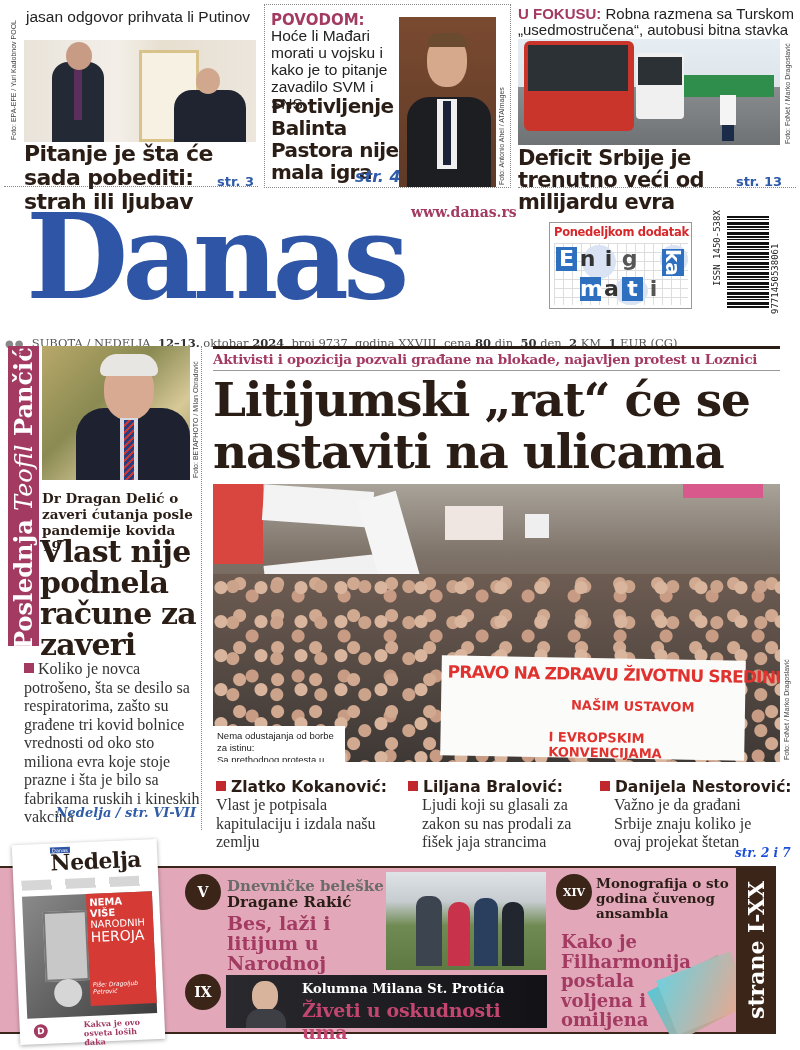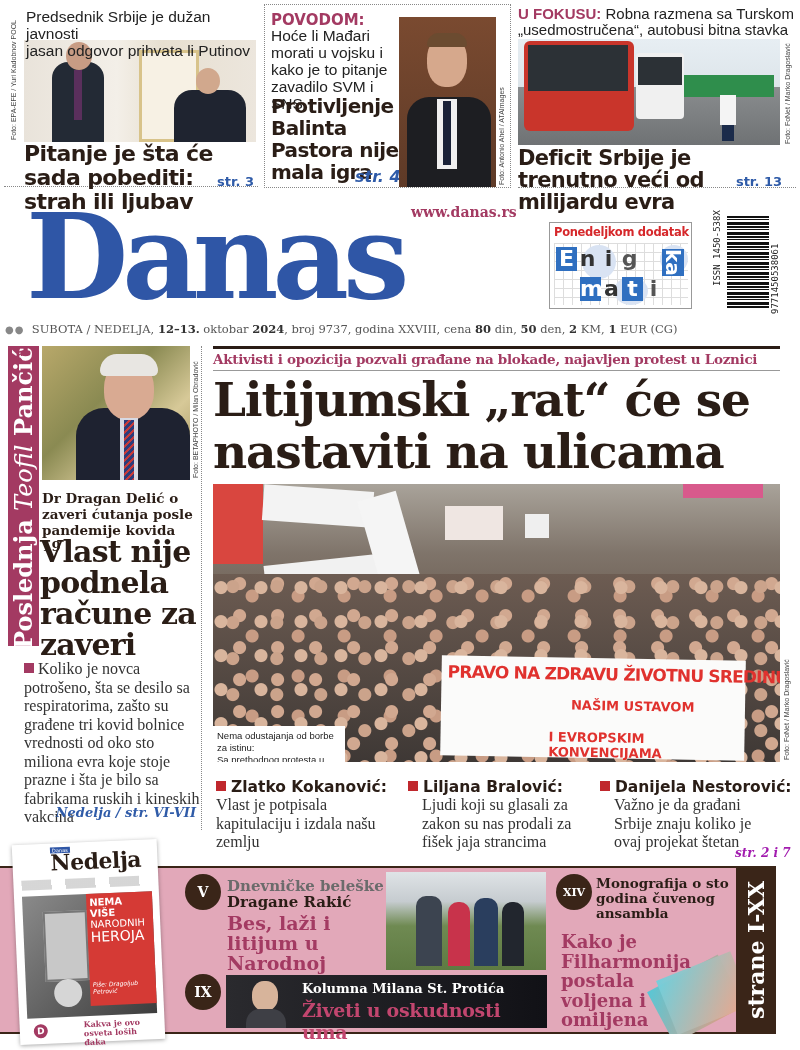--- a/index.html
+++ b/index.html
@@ -55,21 +55,20 @@
   <div class="abs photo" style="left:20px;top:36px;width:232px;height:102px;background:linear-gradient(90deg,#e9e3da 0%,#f3efe8 40%,#e7dfd0 60%,#ece6dd 100%);">
     <div class="abs" style="left:115px;top:10px;width:60px;height:92px;background:#f7f1e4;border:3px solid #d8c38a;"></div>
     <div class="abs" style="left:28px;top:22px;width:52px;height:80px;background:#232a35;border-radius:16px 16px 0 0;"></div>
     <div class="abs" style="left:42px;top:2px;width:26px;height:28px;background:#c89c84;border-radius:50%;"></div>
     <div class="abs" style="left:50px;top:30px;width:8px;height:50px;background:#5a2f5c;"></div>
     <div class="abs" style="left:150px;top:50px;width:72px;height:52px;background:#1f2430;border-radius:18px 18px 0 0;"></div>
     <div class="abs" style="left:172px;top:28px;width:24px;height:26px;background:#d1a88d;border-radius:50%;"></div>
   </div>
   <div class="credit" style="left:6px;top:40px;height:96px;">Foto: EPA-EFE / Yuri Kadobnov POOL</div>
   <div class="abs t1-sub" style="left:22px;top:4px;width:232px;">
-    <div>Predsednik Srbije je dužan javnosti</div>
     <div>jasan odgovor prihvata li Putinov</div>
   </div>
   <div class="abs t-head" style="left:20px;top:138px;width:236px;">Pitanje je šta će sada pobediti: strah ili ljubav</div>
   <div class="abs page" style="right:4px;top:170px;font-size:13px;">str. 3</div>
 </div>
 
 <div class="abs" style="left:264px;top:4px;width:247px;height:184px;border:1px dotted #888;">
   <div class="abs" style="left:6px;top:6px;font-family:'DejaVu Sans',sans-serif;font-weight:bold;font-size:15px;color:#a33a62;">POVODOM:</div>
   <div class="abs t1-sub" style="left:6px;top:22px;width:128px;font-size:15.5px;line-height:17px;">Hoće li Mađari morati u vojsku i kako je to pitanje zavadilo SVM i SNS</div>
   <div class="abs t-head" style="left:6px;top:90px;width:130px;font-size:20px;line-height:22px;">Protivljenje Balinta Pastora nije mala igra</div>
@@ -121,21 +120,21 @@
     <div class="abs" style="left:108px;top:6px;writing-mode:vertical-rl;font-family:'DejaVu Sans',sans-serif;font-weight:bold;font-size:20px;color:#fff;background:#2f6fc0;line-height:22px;">ka</div>
   </div>
 </div>
 
 <div class="abs" style="left:710px;top:210px;width:70px;height:104px;">
   <div class="abs" style="left:2px;top:0;writing-mode:vertical-rl;transform:rotate(180deg);font-family:'DejaVu Sans Mono',monospace;font-size:9px;color:#222;height:90px;text-align:right;">ISSN 1450-538X</div>
   <div class="abs" style="left:17px;top:6px;width:42px;height:92px;background:repeating-linear-gradient(180deg,#111 0 2px,#fff 2px 3px,#111 3px 4px,#fff 4px 6px,#111 6px 9px,#fff 9px 10px);"></div>
   <div class="abs" style="left:60px;top:0;writing-mode:vertical-rl;transform:rotate(180deg);font-family:'DejaVu Sans Mono',monospace;font-size:9px;color:#222;height:104px;">9771450538061</div>
 </div>
 
-<div class="abs dateline" style="left:5px;top:322px;width:790px;">
+<div class="abs dateline" style="left:5px;top:336px;width:790px;">
   <span style="color:#888;letter-spacing:1px;font-size:10px;">●●</span>&nbsp;
   <span>SUBOTA / NEDELJA,</span> <b>12–13.</b> <span>oktobar</span> <b>2024</b><span>, broj 9737, godina XXVIII, cena</span> <b>80</b> <span>din,</span> <b>50</b> <span>den,</span> <b>2</b> <span>KM,</span> <b>1</b> <span>EUR (CG)</span>
 </div>
 
 <div class="abs side-bar" style="left:8px;top:346px;width:31px;height:300px;">
   <div class="abs side-label" style="left:0;top:8px;width:31px;height:288px;display:flex;align-items:center;justify-content:center;">
     <span>Poslednja</span>&nbsp;<i>Teofil</i>&nbsp;<span>Pančić</span>
   </div>
 </div>
 <div class="abs" style="left:14px;top:350px;color:#a33a62;font-size:11px;font-weight:bold;writing-mode:vertical-rl;">«‹</div>
@@ -192,21 +191,21 @@
   <div class="quote-text" style="width:160px;">Vlast je potpisala kapitulaciju i izdala našu zemlju</div>
 </div>
 <div class="abs" style="left:408px;top:778px;width:180px;">
   <div class="quote-name"><span class="sq-red"></span><span>Liljana Bralović:</span></div>
   <div class="quote-text" style="margin-left:14px;width:160px;">Ljudi koji su glasali za zakon su nas prodali za fišek jaja strancima</div>
 </div>
 <div class="abs" style="left:600px;top:778px;width:196px;">
   <div class="quote-name"><span class="sq-red"></span><span>Danijela Nestorović:</span></div>
   <div class="quote-text" style="margin-left:14px;width:160px;">Važno je da građani Srbije znaju koliko je ovaj projekat štetan</div>
 </div>
-<div class="abs" style="left:735px;top:846px;font-family:'DejaVu Serif',serif;font-style:italic;font-weight:bold;color:#a21caf;font-size:12px;">str. 2 i 7</div>
+<div class="abs" style="left:735px;top:846px;font-family:'DejaVu Serif',serif;font-style:italic;font-weight:bold;color:#1d4ed8;font-size:12px;">str. 2 i 7</div>
 
 <div class="abs pink" style="left:0;top:866px;width:776px;height:168px;border-top:2px solid #3a2518;border-bottom:2px solid #3a2518;"></div>
 
 <div class="abs" style="left:16px;top:842px;width:145px;height:200px;background:#fff;box-shadow:0 1px 4px rgba(0,0,0,0.35);transform:rotate(-2.5deg);">
   <div class="abs" style="left:38px;top:4px;background:#2f56a6;color:#fff;font-size:5px;padding:0 2px;">Danas</div>
   <div class="abs" style="left:38px;top:6px;font-family:'DejaVu Serif',serif;font-weight:bold;font-size:22px;color:#2a1d16;letter-spacing:-0.5px;">Nedelja</div>
   <div class="abs" style="left:8px;top:36px;width:130px;height:10px;background:repeating-linear-gradient(90deg,#bbb 0 30px,#fff 30px 44px);opacity:.6;"></div>
   <div class="abs" style="left:8px;top:52px;width:130px;height:122px;background:linear-gradient(135deg,#8a8a8a,#3d3d3d);">
     <div class="abs" style="left:20px;top:16px;width:44px;height:70px;background:#c8c8c8;border:2px solid #777;"></div>
     <div class="abs" style="left:28px;top:84px;width:28px;height:28px;border-radius:50%;background:#d6d6d6;"></div>

